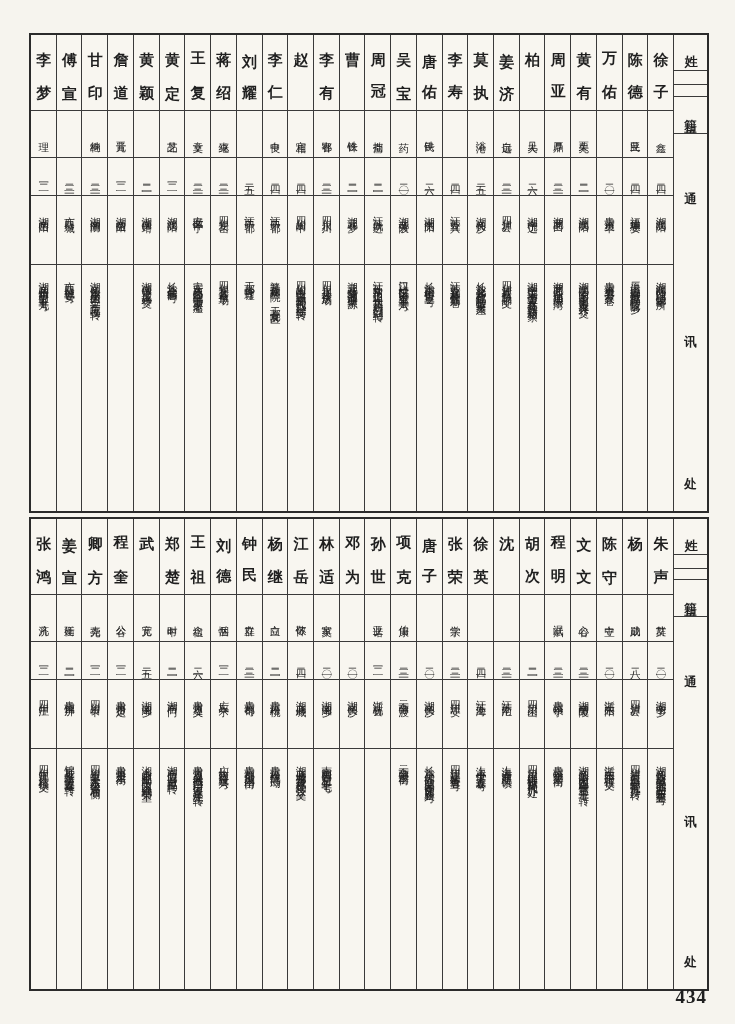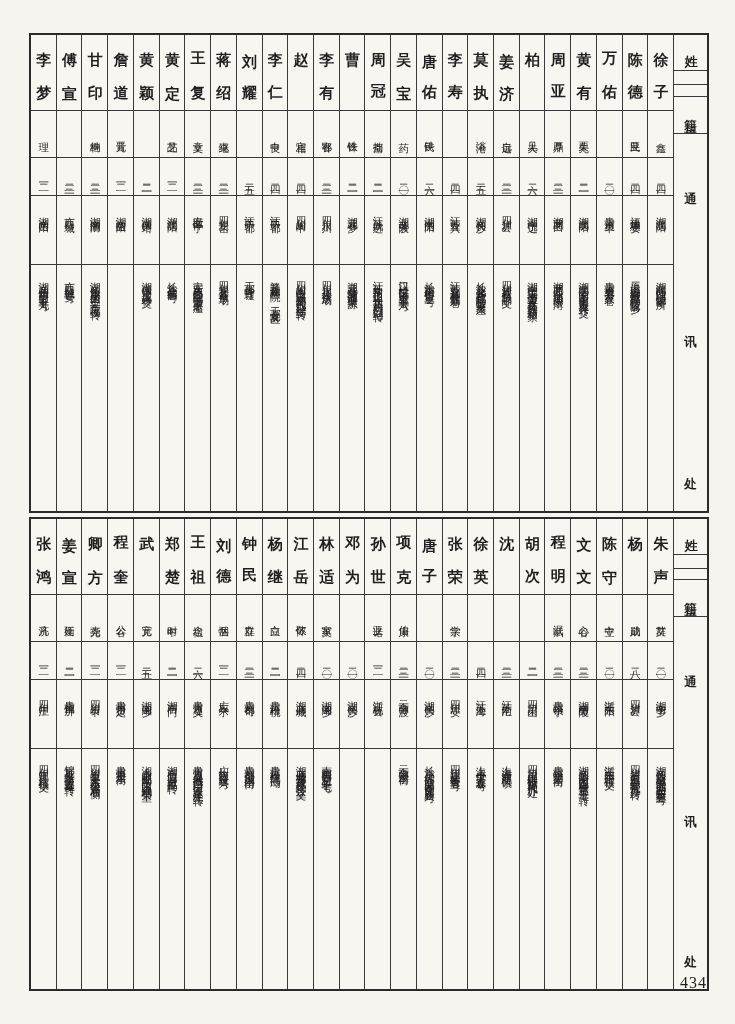--- a/index.html
+++ b/index.html
@@ -60,23 +60,24 @@
   
   .col.header .cell{align-items:center;}
   .col.header .vtext{font-size:12.5px;font-weight:700;}
   .col.header .c-name{padding:10px 0;}
   .col.header .c-name .vtext{height:100%;text-align:justify;text-align-last:justify;font-size:13px;}
   .col.header .c-native{padding:12px 0;}
   .col.header .c-native .vtext{max-height:none;height:100%;text-align:justify;text-align-last:justify;}
   .col.header .c-addr{padding:48px 0 42px;}
   .col.header .c-addr .vtext{max-height:none;height:100%;text-align:justify;text-align-last:justify;}
   .page-number{
-    position:absolute;right:28px;bottom:32px;
-    font-size:16px;letter-spacing:1px;
+    position:absolute;right:28px;bottom:16px;
+    font-size:19px;letter-spacing:1px;
     font-family:"Liberation Serif","DejaVu Serif",serif;
+    font-weight:bold;
   }
 </style>
 </head>
 <body>
 
 <div class="page">
 
   <div class="dir-table top">
     <div class="col header">
       <div class="cell c-name">

